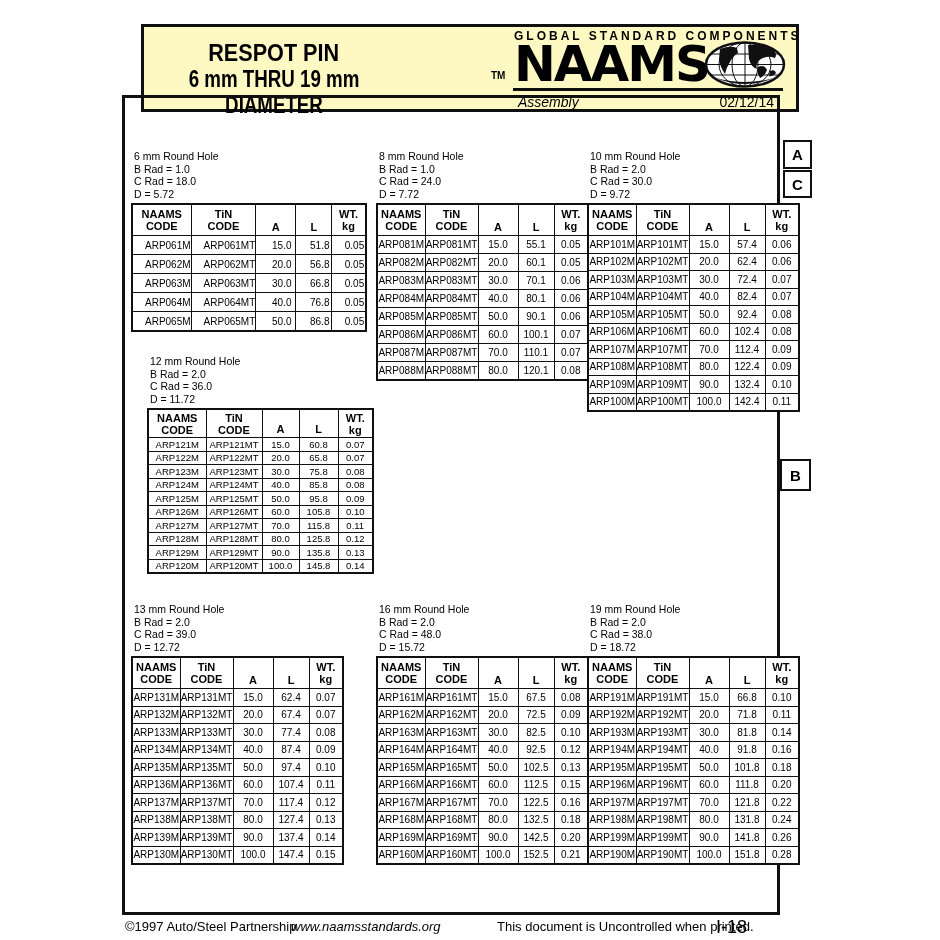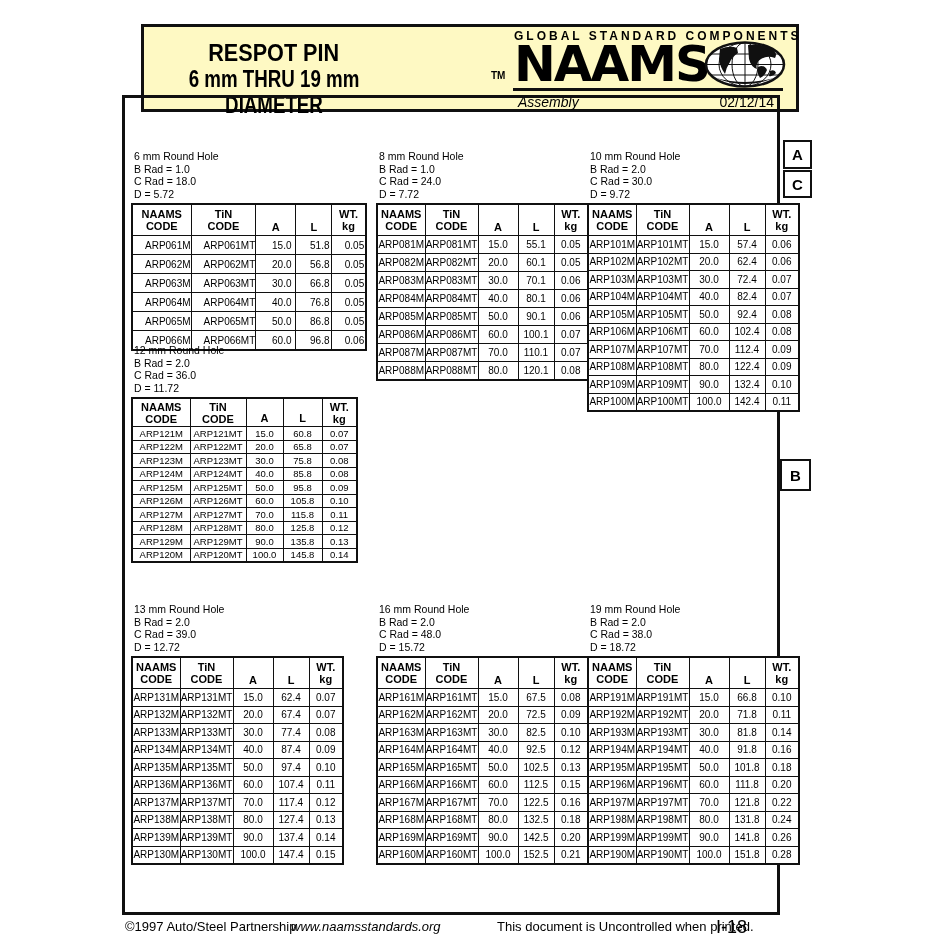--- a/index.html
+++ b/index.html
@@ -24,21 +24,21 @@
   
   .main-box{position:absolute;left:122px;top:95px;width:652px;height:814px;border:3px solid #101010;}
   .side-box{position:absolute;background:#fff;border:2px solid #101010;display:flex;align-items:center;justify-content:center;font-weight:bold;font-size:15px;}
   .box-a{left:783px;top:140px;width:25px;height:25px;}
   .box-c{left:783px;top:170px;width:25px;height:24px;}
   .box-b{left:780px;top:459px;width:27px;height:28px;}
 
   
   .tgroup{position:absolute;}
   .t-a{left:131px;} .t-b{left:340px;margin-left:36px;} .t-c{left:563px;padding-left:24px;}
-  .r1{top:150px;} .r2{top:344px;} .r3{top:603px;}
+  .r1{top:150px;} .r2{top:355px;margin-left:16px;} .r3{top:603px;}
   .tinfo{font-size:10.5px;line-height:12.5px;margin:0 0 3px 3px;}
   table.tbl{border-collapse:collapse;table-layout:fixed;border:2px solid #101010;background:#fff;}
   .tbl th,.tbl td{border:1px solid #101010;text-align:center;padding:0;overflow:hidden;}
   .tbl th{font-size:11px;font-weight:bold;line-height:12px;white-space:pre-line;height:28px;vertical-align:middle;}
   .tbl th.vbot{vertical-align:bottom;padding-bottom:2px;}
   .tbl td{font-size:10px;}
   .rh-a td{height:18px;padding-left:12px;} .rh-b td{height:17px;} .rh-c td{height:16.5px;}
   .rh-d td{height:12.5px;font-size:9.5px;}
   .rh-d th{height:25px;}
 
@@ -141,27 +141,20 @@
             <td>76.8</td>
             <td>0.05</td>
           </tr>
           <tr>
             <td>ARP065M</td>
             <td>ARP065MT</td>
             <td>50.0</td>
             <td>86.8</td>
             <td>0.05</td>
           </tr>
-          <tr>
-            <td>ARP066M</td>
-            <td>ARP066MT</td>
-            <td>60.0</td>
-            <td>96.8</td>
-            <td>0.06</td>
-          </tr>
         </tbody>
       </table>
     </div>
   <div class="tgroup t-b r1 rh-b">
       <div class="tinfo">
         <div>8 mm Round Hole</div>
         <div>B Rad = 1.0</div>
         <div>C Rad = 24.0</div>
         <div>D = 7.72</div>
       </div>

